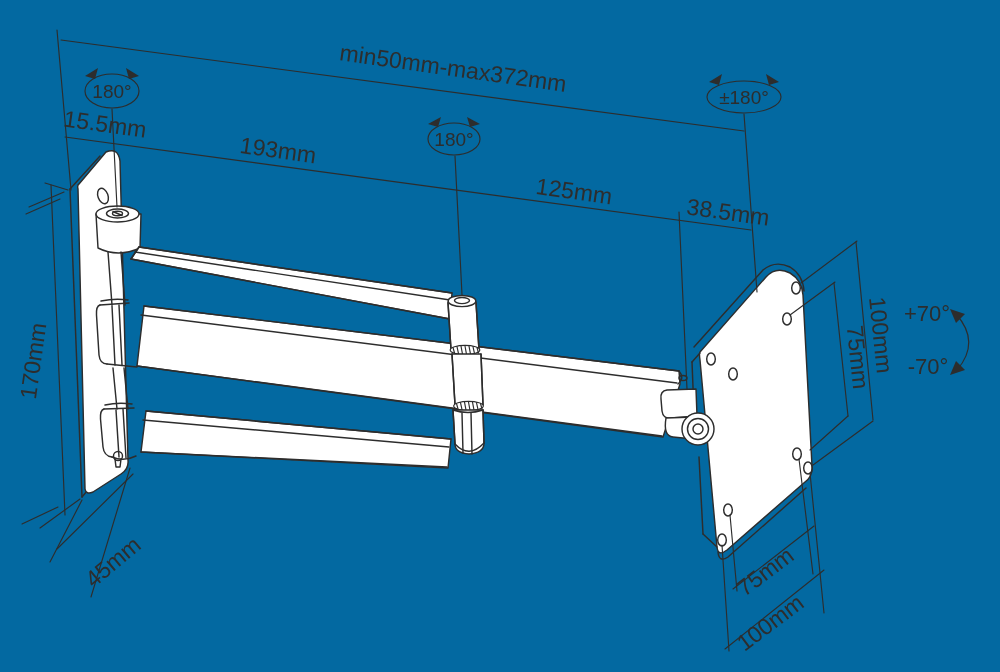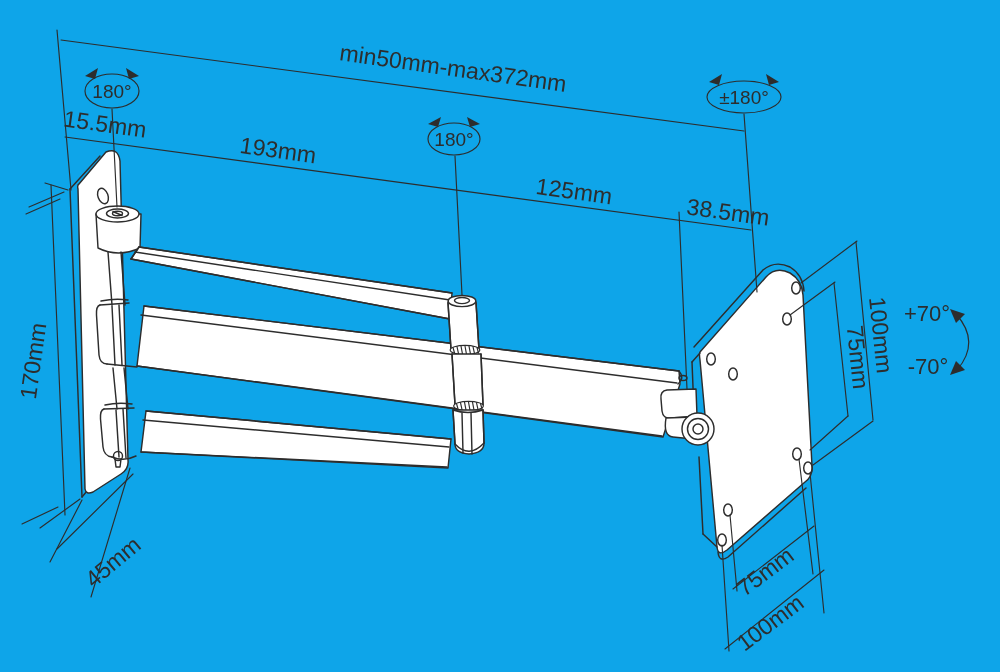--- a/index.html
+++ b/index.html
@@ -1,16 +1,16 @@
 <!DOCTYPE html>
 <html><head>
 <meta charset="utf-8">
 <style>
   html,body{margin:0;padding:0;background:#ffffff;}
-  .canvas{position:relative;width:1000px;height:672px;background:#0ea5e9;overflow:hidden;
+  .canvas{position:relative;width:1000px;height:672px;background:#0369a1;overflow:hidden;
           font-family:"Liberation Sans", sans-serif;}
   svg{display:block;}
   .ln{fill:none;stroke:#2d2d2d;stroke-width:1.15;stroke-linecap:round;}
   .ln2{fill:none;stroke:#2d2d2d;stroke-width:1.45;stroke-linecap:round;stroke-linejoin:round;}
   .wfill{fill:#ffffff;stroke:#2d2d2d;stroke-width:1.45;stroke-linejoin:round;}
   .wfillthin{fill:#ffffff;stroke:#2d2d2d;stroke-width:1.2;stroke-linejoin:round;}
   .arrow{fill:#2d2d2d;stroke:none;}
   .dimtext{fill:#2d2d2d;font-size:23px;}
   .ovaltext{fill:#2d2d2d;font-size:19px;}
   .tilttext{fill:#2d2d2d;font-size:22px;}

